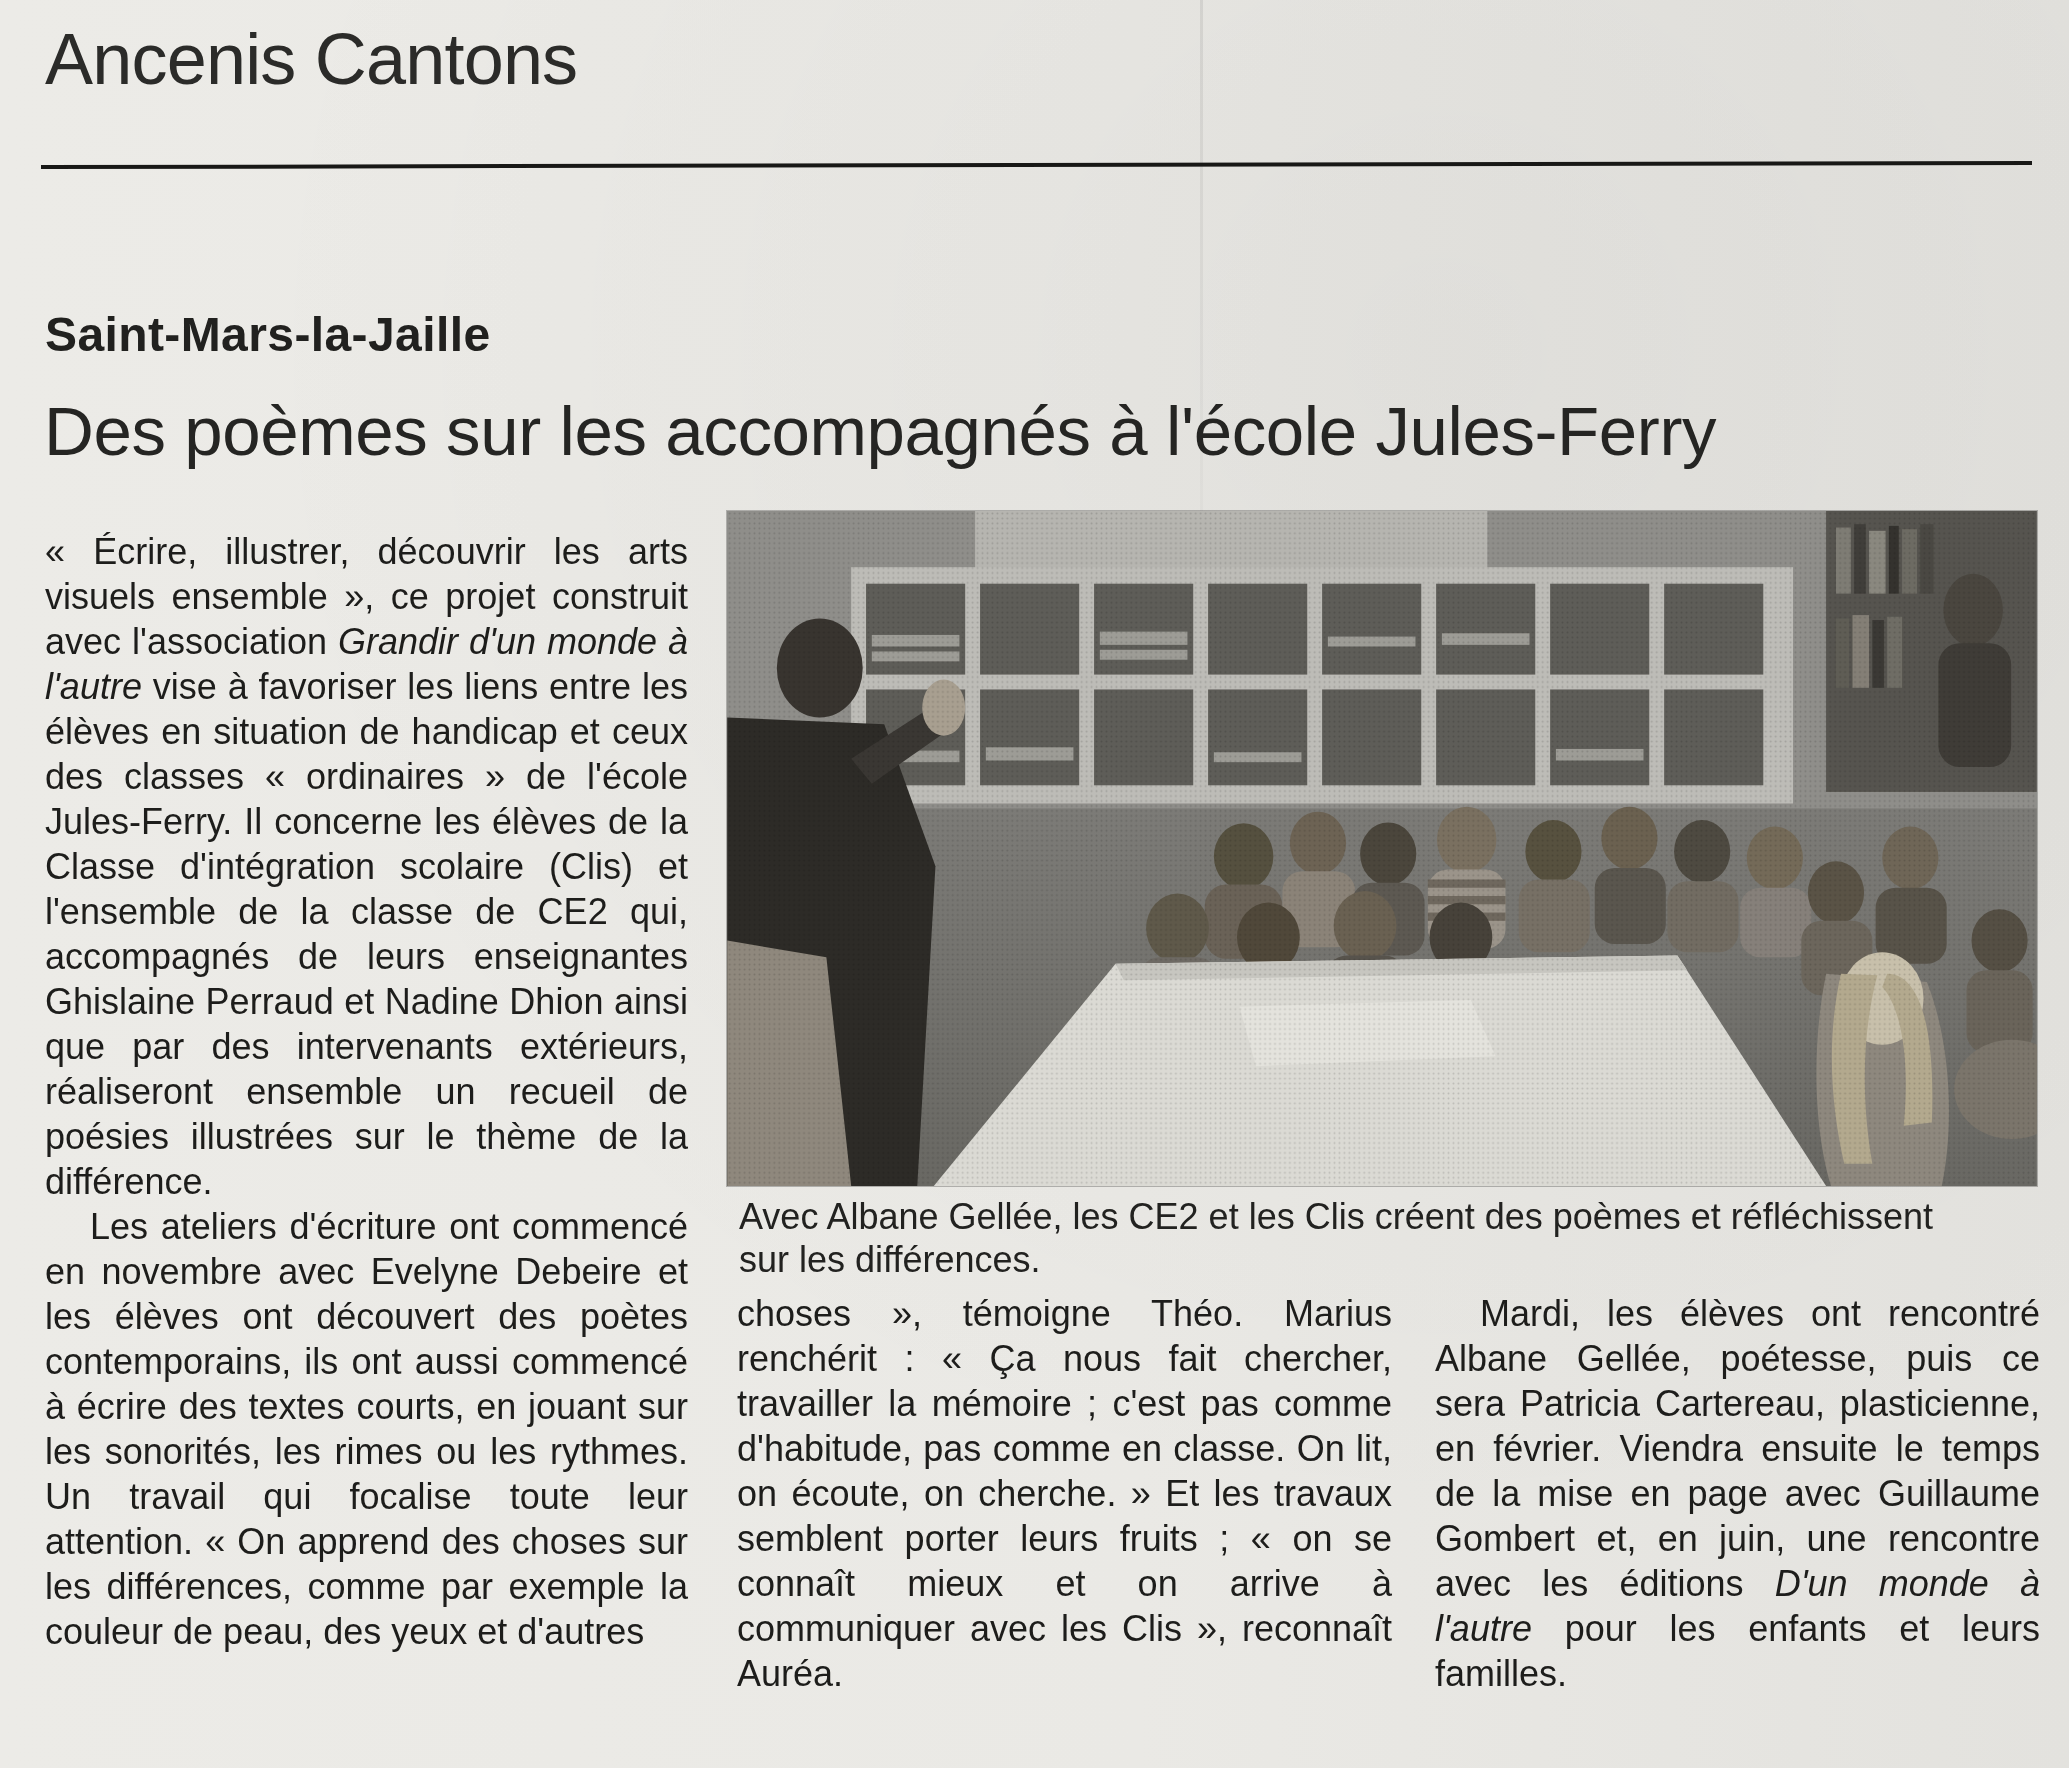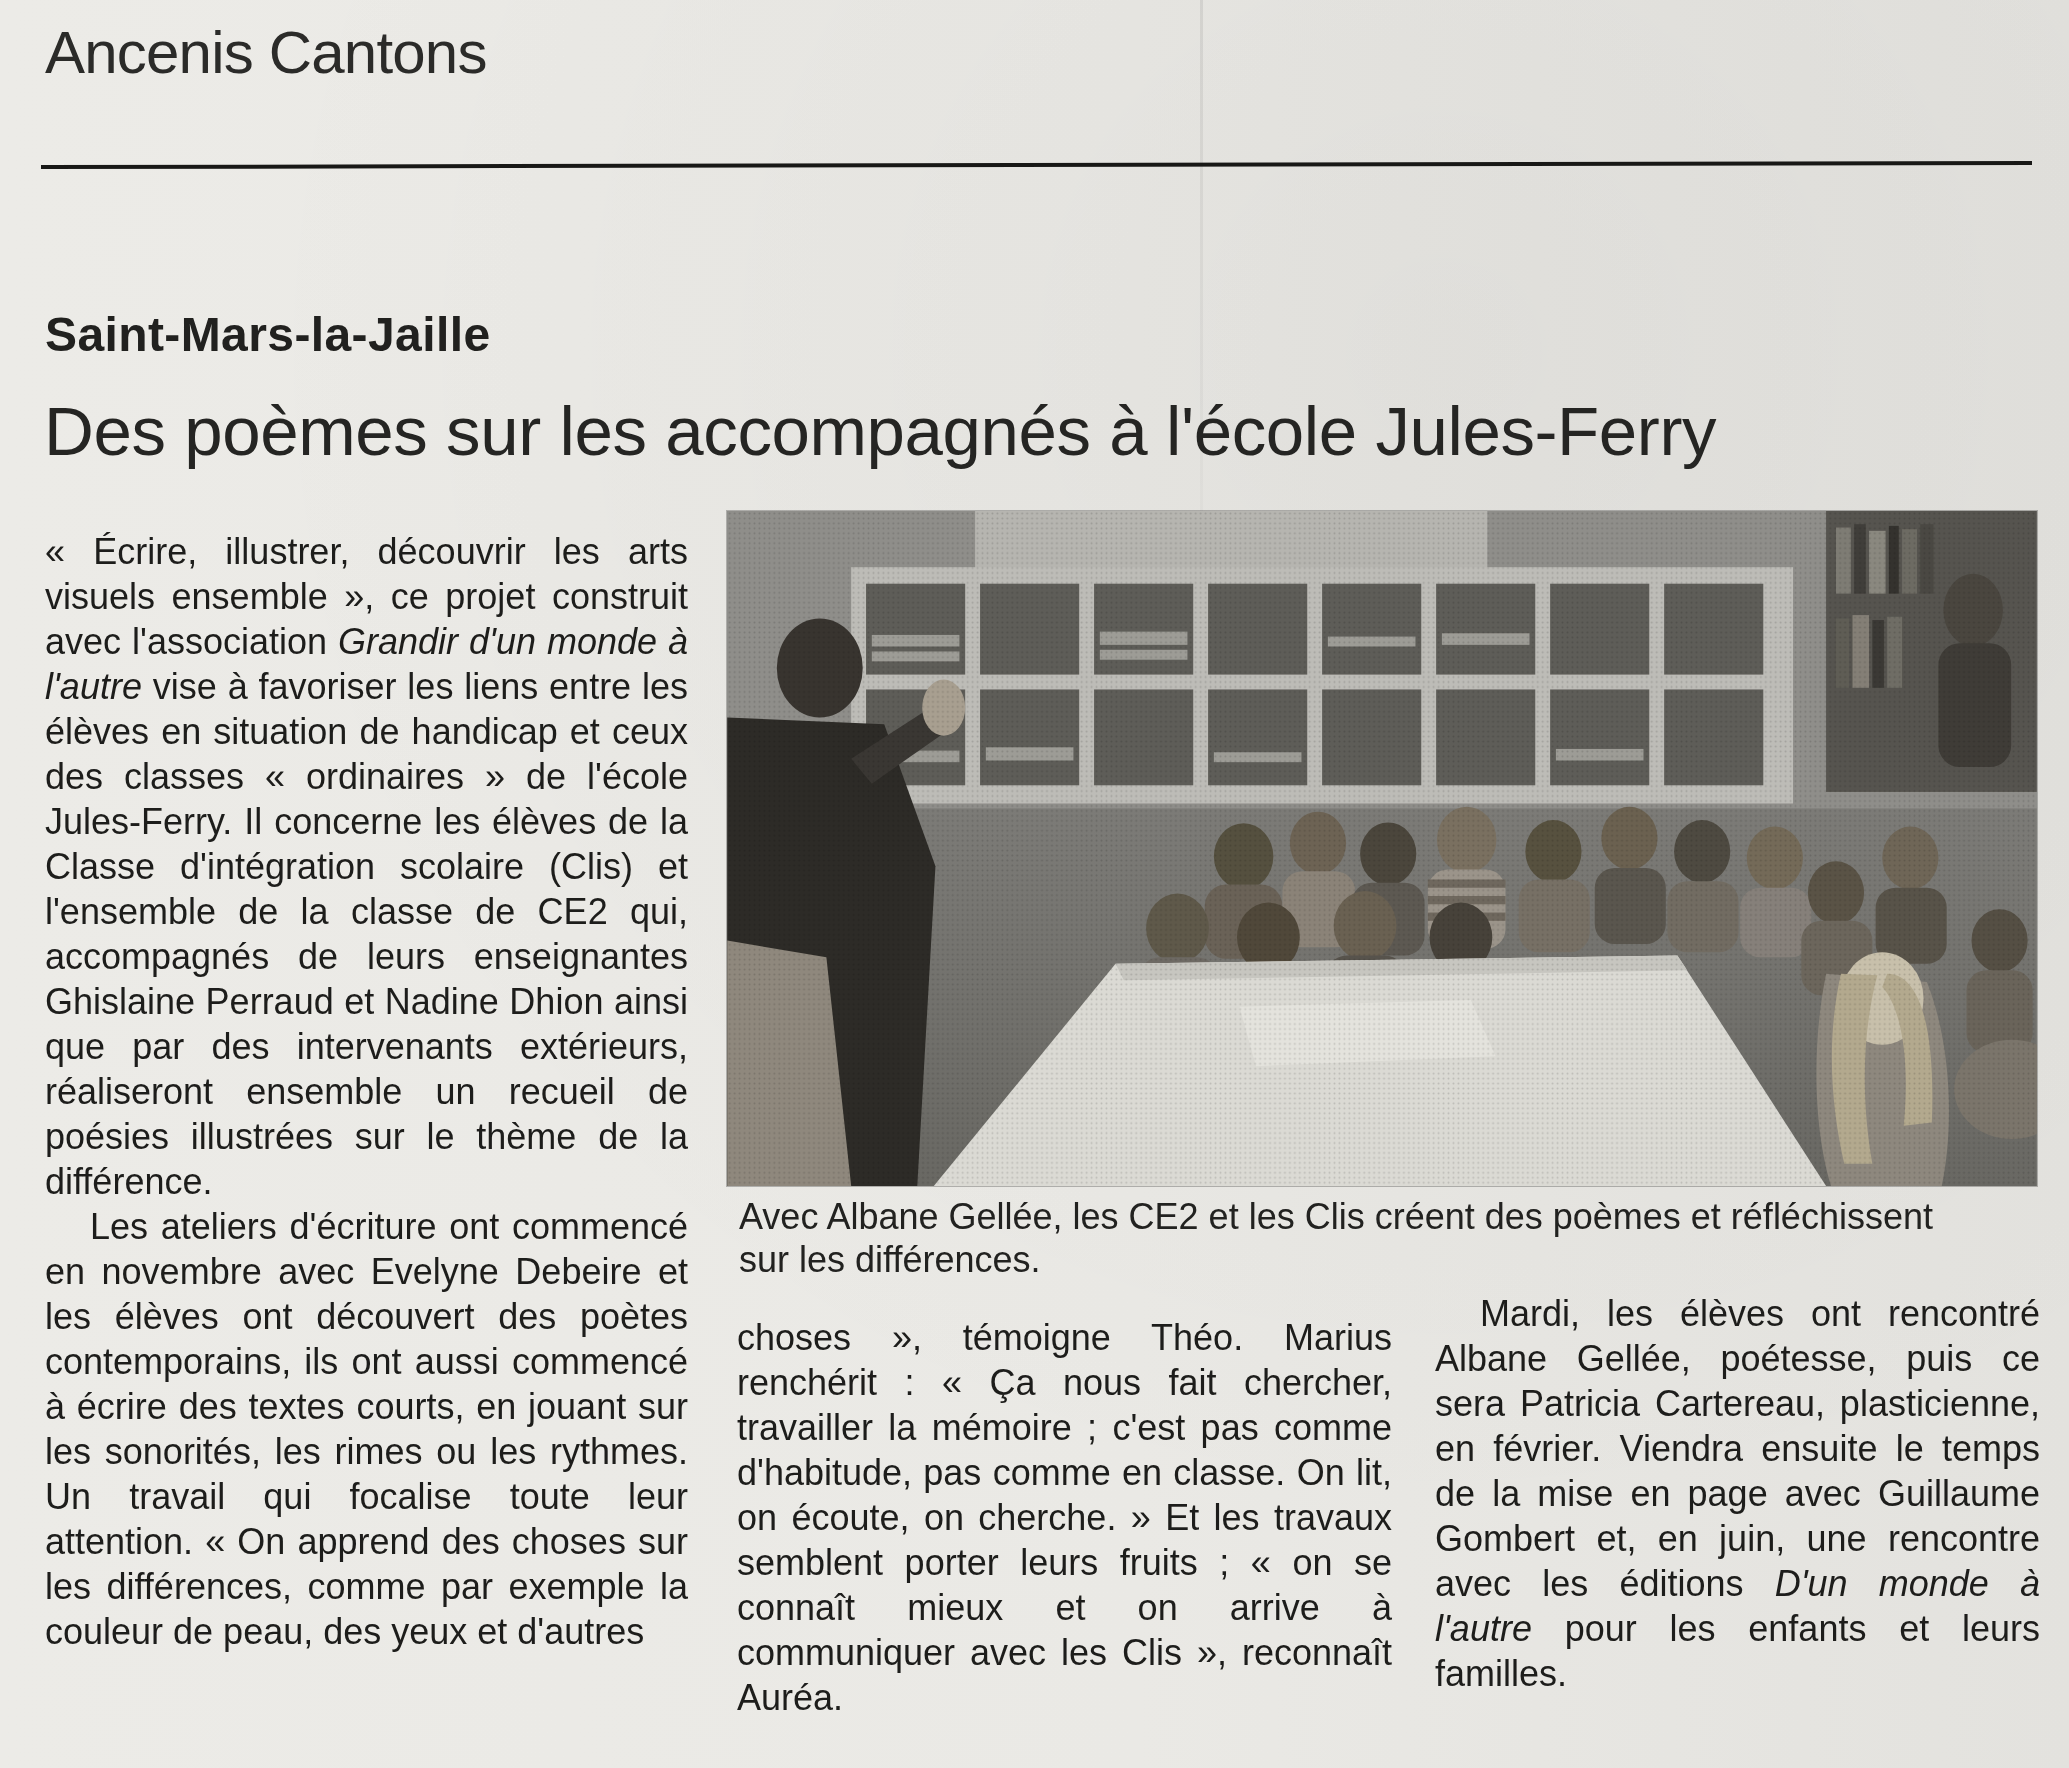--- a/index.html
+++ b/index.html
@@ -12,41 +12,41 @@
     overflow:hidden;
     font-family:"Liberation Sans","DejaVu Sans",sans-serif;
     color:#1c1c1a;
   }
   .fold{
     position:absolute;left:1200px;top:0;width:2.5px;height:529px;
     background:linear-gradient(180deg,rgba(0,0,0,0.08),rgba(0,0,0,0.02));
   }
   .section-title{
     position:absolute;left:45px;top:18px;
-    font-size:60px;font-weight:400;letter-spacing:-0.8px;color:#2b2b29;
+    font-size:72px;font-weight:400;letter-spacing:-0.8px;color:#2b2b29;
   }
   .masthead{
     position:absolute;right:36px;top:15px;text-align:right;
     font-size:38px;line-height:1.18;color:#333230;
   }
   .rule{
     position:absolute;left:41px;right:38px;top:163px;height:4.1px;
     background:#181816;transform:rotate(-0.12deg);
   }
   .town{
     position:absolute;left:45px;top:299px;
     font-size:48px;font-weight:700;color:#21211f;letter-spacing:0.4px;margin-top:8px;
   }
   .headline{
     position:absolute;left:44px;top:392px;width:1967px;
     font-size:69px;font-weight:400;color:#252523;letter-spacing:-0.4px;
   }
   .bodytext{font-size:36px;line-height:45px;text-align:justify;color:#1d1d1b;}
   .col1{position:absolute;left:45px;top:529px;width:643px;}
-  .col2{position:absolute;left:737px;top:1291px;width:655px;margin-top:24px;}
+  .col2{position:absolute;left:737px;top:1291px;width:655px;}
   .col3{position:absolute;left:1435px;top:1291px;width:605px;}
   .bodytext p{margin:0;}
   .p-indent{text-indent:45px;}
   .b{font-weight:400;}
   .i{font-style:italic;}
   .photo{
     position:absolute;left:727px;top:511px;width:1310px;height:675px;
     outline:0.8px solid rgba(0,0,0,0.25);
     background:#8d8d89;
   }

